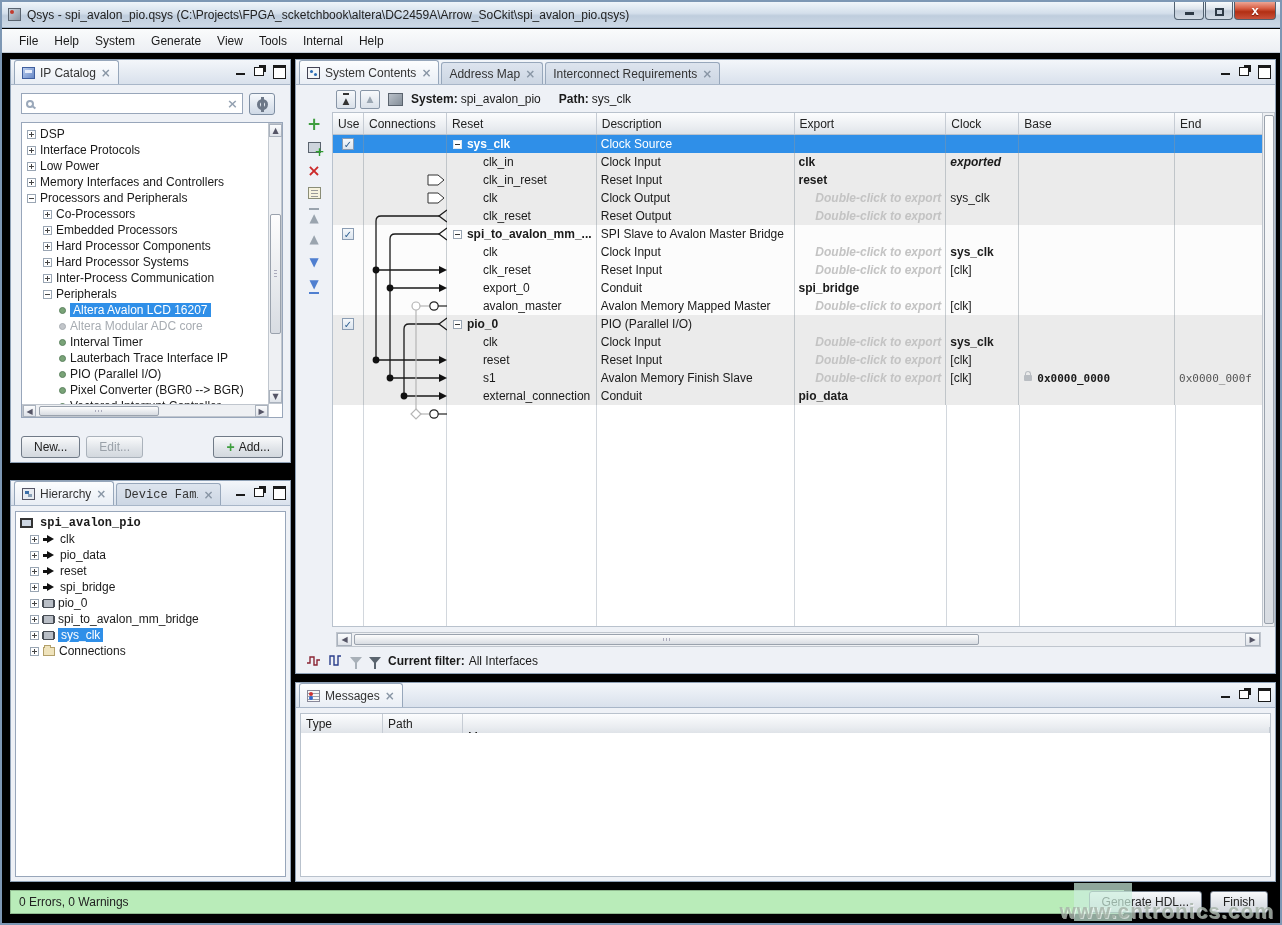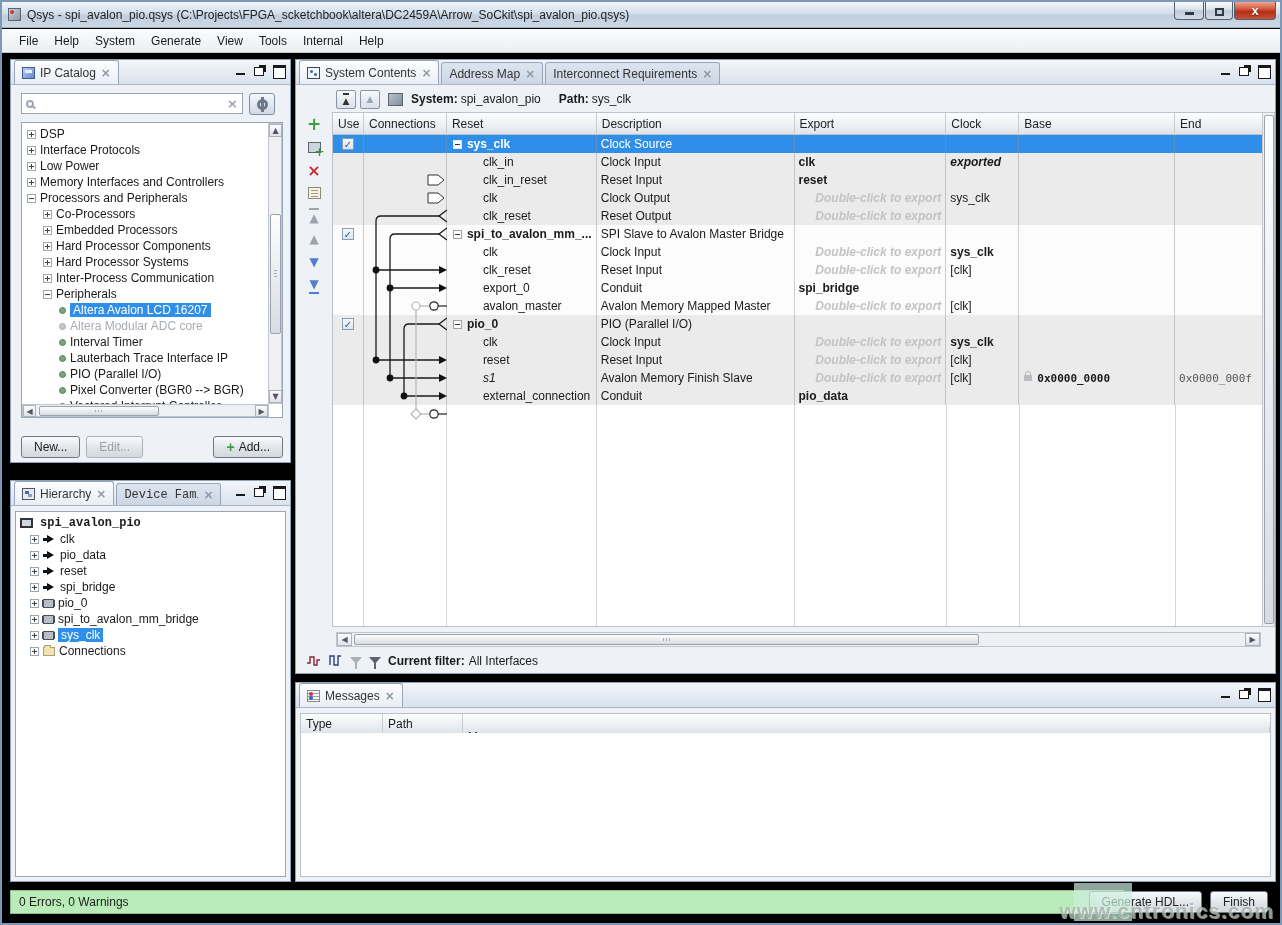--- a/index.html
+++ b/index.html
@@ -716,21 +716,21 @@
             </div>
             <div class="td" style="width: 73px;">
               <span>[clk]</span>
             </div>
             <div class="td" style="width: 156px;"></div>
             <div class="td" style="width: 91px;"></div>
           </div>
           <div class="trow band-a">
             <div class="td" style="width: 31px;"></div>
             <div class="td" style="width: 83px;"></div>
-            <div class="td" style="width: 150px; padding-left: 36px; font-style: italic;">
+            <div class="td" style="width: 150px; padding-left: 36px;">
               <span>s1</span>
             </div>
             <div class="td" style="width: 198px;">
               <span>Avalon Memory Finish Slave</span>
             </div>
             <div class="td" style="width: 152px;">
               <span class="placeholder">Double-click to export</span>
             </div>
             <div class="td" style="width: 73px;">
               <span>[clk]</span>

